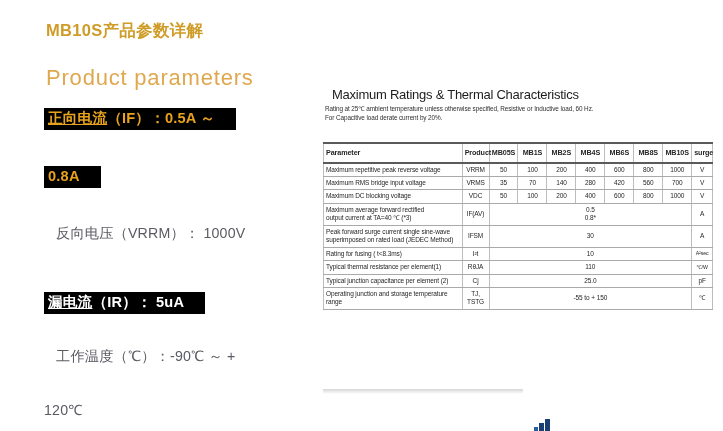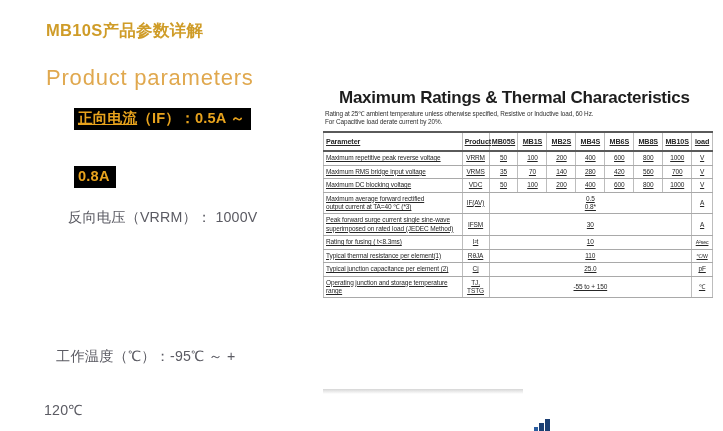--- a/index.html
+++ b/index.html
@@ -55,72 +55,70 @@
     letter-spacing: 0.2px;
   }
 
   .spec-hl {
     position: absolute;
     background: #000000;
     font-size: 14.6px;
     font-weight: bold;
     white-space: nowrap;
     letter-spacing: 0.2px;
-    padding: 3px 6px 4px 4px;
+    padding: 3px 21px 4px 4px;
     line-height: 1.05;
-    margin-left: 30px;
   }
   .spec-hl.gold { color: #e8a31d; }
   .spec-hl.white { color: #ffffff; }
   .spec-hl .und { text-decoration: underline; text-underline-offset: 1px; }
 
   
   #line-if      { left: 44px;  top: 108px; }
   #line-if2     { left: 44px;  top: 166px; }
-  #line-vrrm    { left: 56px;  top: 208px; margin-left: 12px; }
+  #line-vrrm    { left: 56px;  top: 224px; }
   #line-ifsm    { left: 56px;  top: 253px; }
   #line-ir      { left: 44px;  top: 292px; }
   #line-top     { left: 56px;  top: 347px; }
   #line-top2    { left: 44px;  top: 400px; }
 
   
   #datasheet {
     position: absolute;
     left: 323px;
     top: 88px;
     width: 392px;
     height: 308px;
     color: #2a2a2a;
   }
 
   #ds-title {
-    font-size: 17px;
-    font-weight: bold;
+    font-size: 13px;
+    font-weight: normal;
     letter-spacing: -0.25px;
     color: #1d1d1d;
     line-height: 1.15;
-    margin: 0 0 2px 16px;
+    margin: 0 0 2px 9px;
   }
   .ds-note {
     font-size: 6.4px;
     color: #2f2f2f;
     line-height: 1.35;
     margin-left: 2px;
     letter-spacing: -0.1px;
     white-space: nowrap;
   }
 
   table.ds {
     border-collapse: collapse;
     width: 390px;
-    margin-top: 4px;
+    margin-top: 20px;
     table-layout: fixed;
     font-size: 6.5px;
     color: #262626;
-    text-decoration: underline;
   }
   table.ds td, table.ds th {
     border: 1px solid #a9a9a9;
     border-left-color: #bdbdbd;
     border-right-color: #bdbdbd;
     padding: 2px 2px;
     vertical-align: middle;
     font-weight: normal;
     line-height: 1.3;
     letter-spacing: -0.1px;
@@ -180,22 +178,23 @@
 
   <div class="spec-subtitle">Product  parameters</div>
 
   <div class="spec-hl gold" id="line-if"><span class="und">正向电流</span><span>（IF）：0.5A ～</span></div>
 
   <div class="spec-hl gold" id="line-if2">0.8A</div>
 
   <div class="spec-line" id="line-vrrm">反向电压（VRRM）： 1000V</div>
 
 
-
-  <div class="spec-line" id="line-top">工作温度（℃）：-95℃ ～ +</div>
+  <div class="spec-hl white" id="line-ir"><span class="und">漏电流</span><span>（IR）： 5uA</span></div>
+
+  <div class="spec-line" id="line-top">工作温度（℃）：-90℃ ～ +</div>
 
   <div class="spec-line" id="line-top2">120℃</div>
 </div>
 
 <div id="datasheet">
 
   <div id="ds-title">Maximum Ratings &amp; Thermal Characteristics</div>
   <div class="ds-note">Rating at 25℃ ambient temperature unless otherwise specified, Resistive or Inductive load, 60 Hz.</div>
   <div class="ds-note">For Capacitive load derate current by 20%.</div>
 
@@ -217,21 +216,21 @@
       <tr class="hdr">
         <td class="l">Parameter</td>
         <td class="c">Product</td>
         <td class="c">MB05S</td>
         <td class="c">MB1S</td>
         <td class="c">MB2S</td>
         <td class="c">MB4S</td>
         <td class="c">MB6S</td>
         <td class="c">MB8S</td>
         <td class="c">MB10S</td>
-        <td class="c">load</td>
+        <td class="c">surge</td>
       </tr>
 
       <tr>
         <td class="l">Maximum repetitive peak reverse voltage</td>
         <td class="c">VRRM</td>
         <td class="c">50</td>
         <td class="c">100</td>
         <td class="c">200</td>
         <td class="c">400</td>
         <td class="c">600</td>

